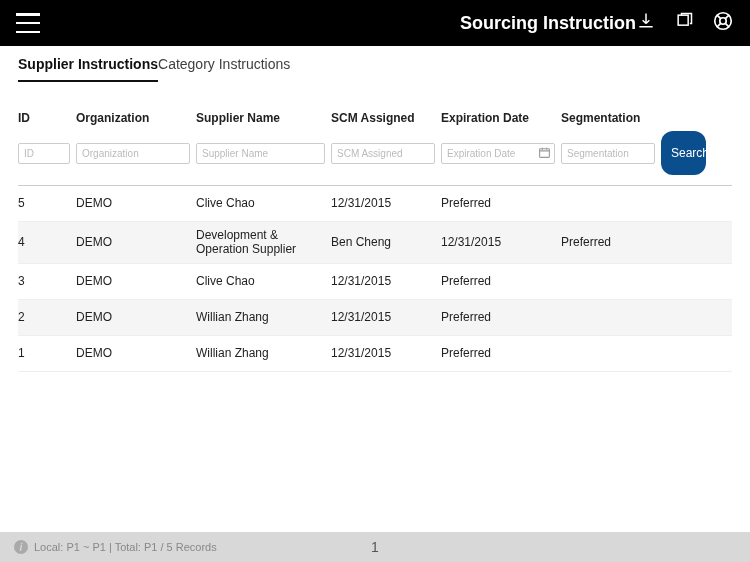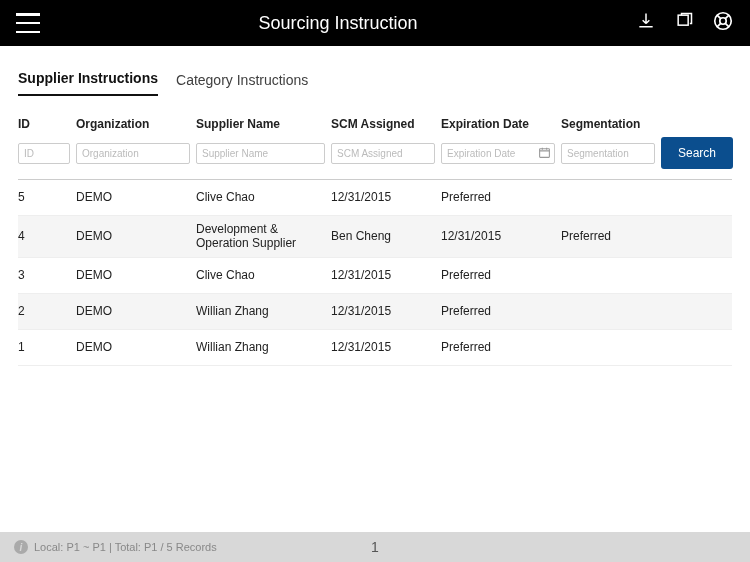--- a/index.html
+++ b/index.html
@@ -20,22 +20,22 @@
     justify-content: space-between;
     padding: 0 16px;
   }
   .header-left, .header-right {
     display: flex;
     align-items: center;
     gap: 18px;
   }
   .header-title {
     font-size: 18px;
-    font-weight: 400;
-    text-align: center;
+    font-weight: 700;
+    text-align: right;
     flex: 1;
   }
   .hamburger {
     width: 24px;
     height: 20px;
     display: flex;
     flex-direction: column;
     justify-content: space-between;
     cursor: pointer;
   }
@@ -44,38 +44,36 @@
     height: 2.5px;
     background: #fff;
     width: 100%;
   }
   .icon-btn { cursor: pointer; color: #fff; }
   .content {
     padding: 0 18px;
   }
   .tabs {
     display: flex;
-    gap: 18px;
-    margin-top: 24px;
+    margin-top: 10px;
     border-bottom: 1px solid transparent;
-    align-items: flex-end;
   }
   .tab {
     font-size: 14px;
     color: #404040;
     padding-bottom: 8px;
     cursor: pointer;
   }
   .tab.active {
     color: #111;
     font-weight: 600;
     border-bottom: 2px solid #111;
   }
   .table-area {
-    margin-top: 20px;
+    margin-top: 28px;
   }
   .columns {
     display: grid;
     grid-template-columns: 58px 120px 135px 110px 120px 100px 70px;
     gap: 0;
     align-items: center;
   }
   .col-header {
     font-size: 12px;
     font-weight: 600;
@@ -107,25 +105,25 @@
     position: absolute;
     right: 10px;
     top: 3px;
     color: #999;
     font-size: 11px;
   }
   .search-btn {
     background: #0b4e8e;
     color: #fff;
     border: none;
-    border-radius: 3px;
+    border-radius: 12px;
     font-size: 12px;
-    padding: 9px 10px;
+    padding: 15px 10px;
     cursor: pointer;
-    width: 72px;
+    width: 45px;
   }
   .data-row {
     display: grid;
     grid-template-columns: 58px 120px 135px 110px 120px 100px 70px;
     align-items: center;
     font-size: 12px;
     color: #222;
     min-height: 36px;
     padding: 6px 0;
     border-bottom: 1px solid #eee;

